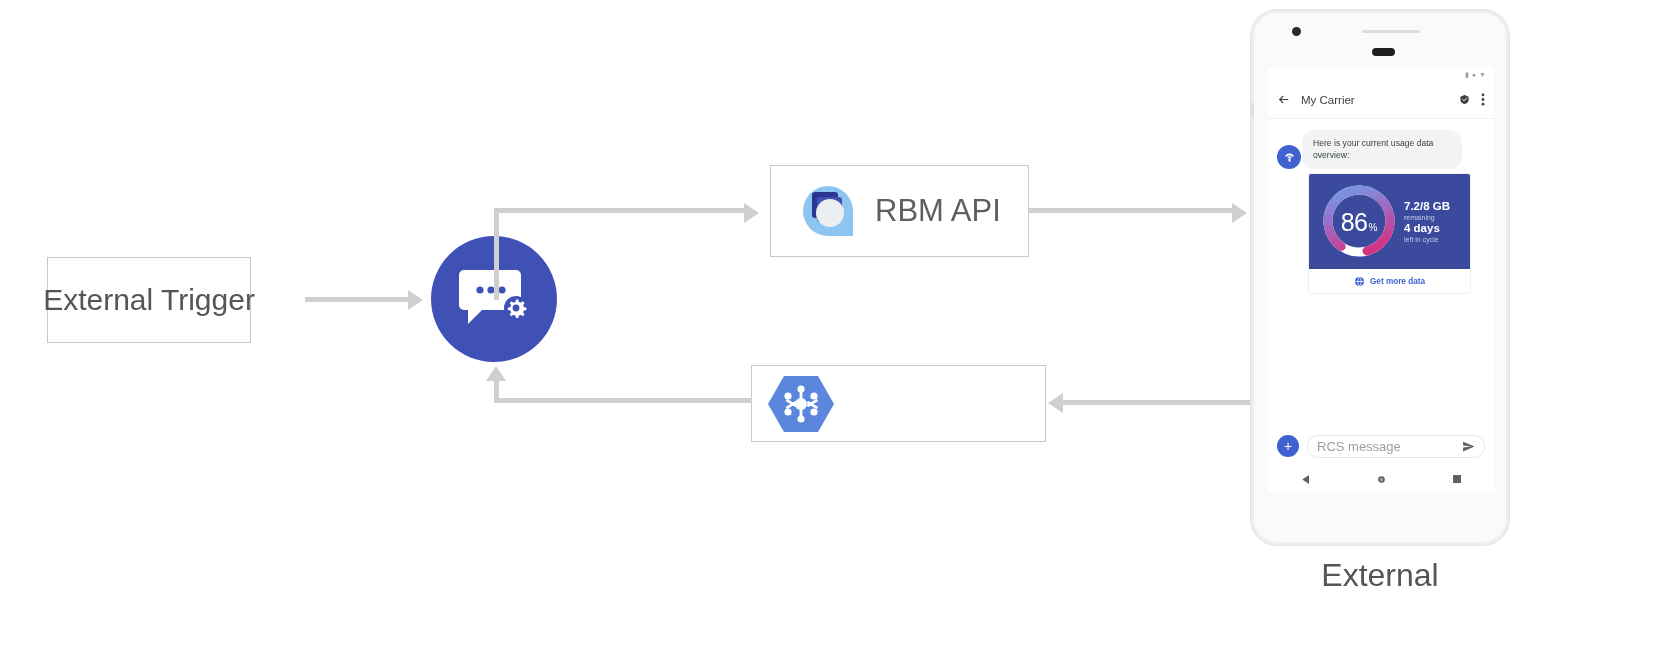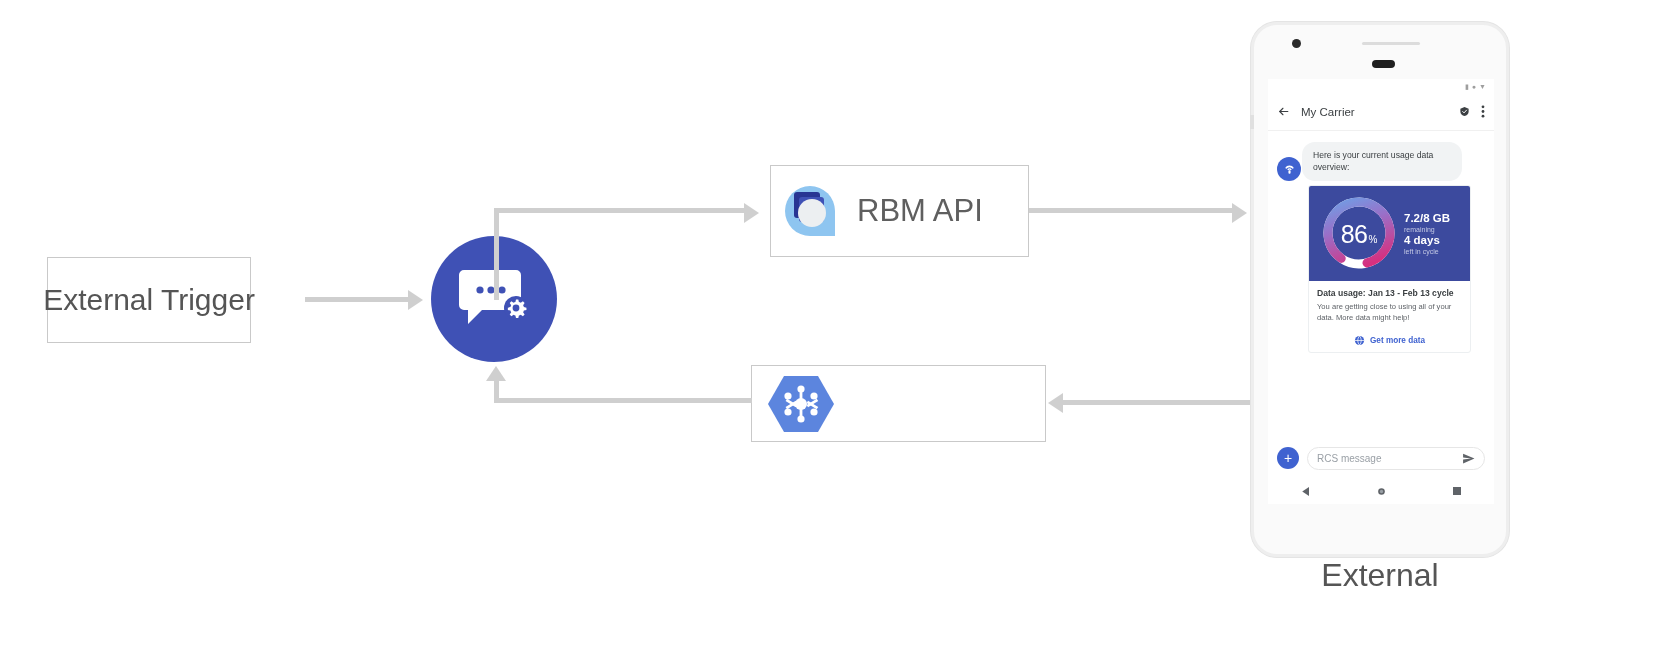--- a/index.html
+++ b/index.html
@@ -27,21 +27,21 @@
   }
 
   #external-trigger {
     left: 47px; top: 257px; width: 204px; height: 86px;
     justify-content: center;
   }
   #external-trigger .flow-label { font-size: 30px; color: #555; }
 
   #rbm-api-box {
     left: 770px; top: 165px; width: 259px; height: 92px;
-    padding-left: 6px;
+    padding-left: 24px;
     gap: 14px;
   }
   #rbm-api-box .flow-label { font-size: 31px; }
 
   #webhook-box {
     left: 751px; top: 365px; width: 295px; height: 77px;
     padding-left: 14px;
     gap: 14px;
   }
   #webhook-box .flow-label { font-size: 33px; }
@@ -85,21 +85,21 @@
   }
   .arrow-head.up {
     border-bottom: 15px solid #cfcfcf;
     border-left: 10px solid transparent;
     border-right: 10px solid transparent;
   }
 
   
   #phone {
     position: absolute;
-    left: 1251px; top: 22px;
+    left: 1251px; top: 10px;
     width: 258px; height: 535px;
     background: #fafafa;
     border: 3px solid #eeeeee;
     border-radius: 26px;
     box-shadow: 0 0 0 1px #e4e4e4;
   }
   #phone-inner {
     position: absolute;
     left: 14px; top: 54px;
     width: 226px; height: 425px;
@@ -233,21 +233,21 @@
     background: #3f62d0; flex: none;
     display: flex; align-items: center; justify-content: center;
     color: #fff; font-size: 14px; line-height: 1;
   }
   #composer-field {
     flex: 1; height: 23px;
     border: 1px solid #e6e6e6; border-radius: 12px;
     display: flex; align-items: center; justify-content: space-between;
     padding: 0 9px;
   }
-  #composer-placeholder { font-size: 10px; color: #9aa0a6; }
+  #composer-placeholder { font-size: 13px; color: #9aa0a6; }
 
   
   #nav-bar {
     position: absolute; bottom: 0; left: 0; right: 0; height: 26px;
     display: flex; align-items: center; justify-content: space-around;
     background: #ffffff;
   }
   .nav-btn { color: #5f6368; display: flex; align-items: center; }
 
   #messages-label {
@@ -404,24 +404,20 @@
                 <div class="stat-main">7.2/8 GB</div>
                 <div class="stat-sub">remaining</div>
               </div>
               <div class="stat-block">
                 <div class="stat-main">4 days</div>
                 <div class="stat-sub">left in cycle</div>
               </div>
             </div>
           </div>
 
-          <div id="card-body">
-            <div id="card-title">Data usage: Jan 13 - Feb 13 cycle</div>
-            <div id="card-desc">You are getting close to using all of your data. More data might help!</div>
-          </div>
 
           <div id="card-action">
             <svg width="11" height="11" viewBox="0 0 24 24">
               <circle cx="12" cy="12" r="10" fill="#3f62d0"></circle>
               <path d="M12 2 a15 15 0 0 1 0 20 a15 15 0 0 1 0 -20 z M2 12 h20" fill="none" stroke="#ffffff" stroke-width="1.6"></path>
             </svg>
             <span id="card-action-label">Get more data</span>
           </div>
         </div>
       </div>

